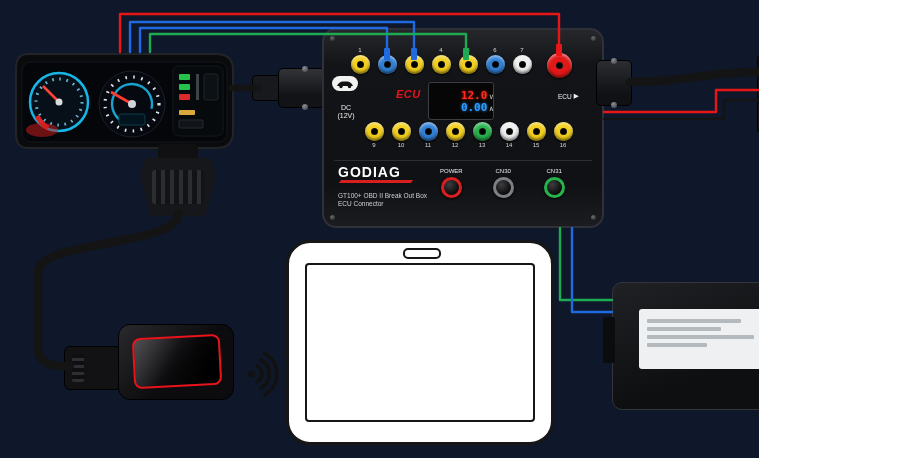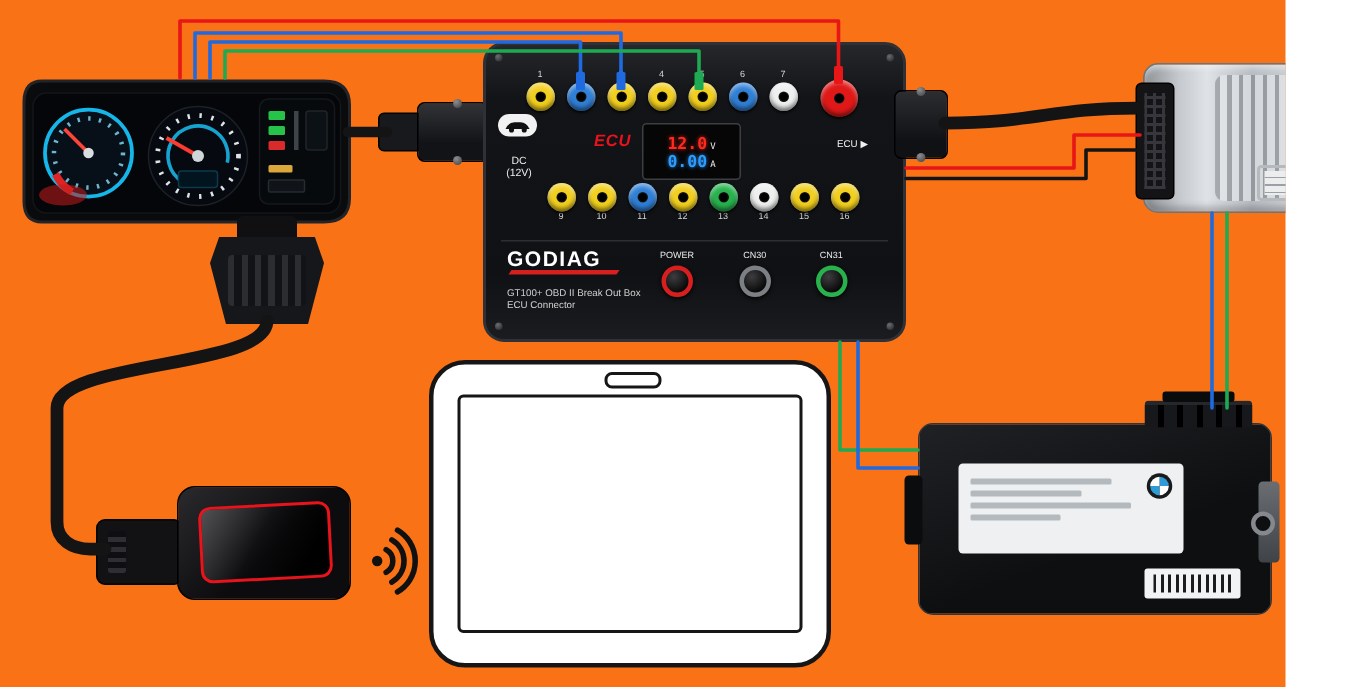--- a/index.html
+++ b/index.html
@@ -1,16 +1,16 @@
 <!DOCTYPE html>
 <html style="--wire-red: #e81617; --wire-blue: #1f6ae0; --wire-green: #1daa53; --wire-black: #141414; --jack-yellow: #f2cf1d; --jack-blue: #2f7fd6; --jack-green: #27b24d; --jack-white: #eef0f0; --jack-red: #e01818; --display-red: #ff2a1e; --display-blue: #2e9bff; --dongle-accent: #e8131b;"><head>
 <meta charset="utf-8">
 <style>
   html,body{margin:0;padding:0;background:#fff;font-family:"Liberation Sans",sans-serif;}
-  .canvas{position:relative;width:857px;height:458px;background:#f97316;overflow:hidden;}
+  .canvas{position:relative;width:759px;height:458px;background:#0f172a;overflow:hidden;}
   .device{position:absolute;z-index:2;}
   #wires{position:absolute;left:0;top:0;z-index:3;pointer-events:none;}
   .wire{fill:none;stroke-width:2.4;stroke-linecap:round;stroke-linejoin:round;}
   .s-red{stroke:var(--wire-red);} .s-blue{stroke:var(--wire-blue);}
   .s-green{stroke:var(--wire-green);} .s-black{stroke:var(--wire-black);}
   .f-red{fill:var(--wire-red);} .f-blue{fill:var(--wire-blue);} .f-green{fill:var(--wire-green);}
   .cable{fill:none;stroke:var(--wire-black);stroke-linecap:round;stroke-linejoin:round;}
 
   
   .breakout{left:322px;top:28px;width:282px;height:200px;box-sizing:border-box;
@@ -28,21 +28,21 @@
   .jack::after{content:"";position:absolute;left:50%;top:50%;width:7px;height:7px;margin:-3.5px 0 0 -3.5px;
     border-radius:50%;background:radial-gradient(#000 45%,#3a3a3a);}
   .jack-unit.power{position:absolute;left:222px;top:14px;width:26px;}
   .jack-unit.power .jack{width:25px;height:25px;background:var(--jack-red);}
   .carbadge{position:absolute;left:8px;top:46px;width:26px;height:15px;background:#f2f2f2;
     border-radius:8px;display:flex;align-items:center;justify-content:center;}
   .ecu-red{position:absolute;left:72px;top:58px;color:#e8131b;font-weight:700;font-style:italic;
     font-size:11px;letter-spacing:.5px;}
   .meter{position:absolute;left:104px;top:52px;width:64px;height:36px;background:#060606;
     border:1px solid #3c3e42;border-radius:3px;display:flex;flex-direction:column;
-    align-items:center;justify-content:center;gap:1px;}
+    align-items:flex-end;justify-content:center;gap:1px;}
   .meter .row{display:flex;align-items:baseline;gap:2px;font-family:"DejaVu Sans Mono",monospace;}
   .meter .v{color:var(--display-red);font-weight:700;font-size:11px;line-height:11px;text-shadow:0 0 3px rgba(255,40,30,.8);}
   .meter .a{color:var(--display-blue);font-weight:700;font-size:11px;line-height:11px;text-shadow:0 0 3px rgba(46,155,255,.8);}
   .meter .unit{color:#e8e8e8;font-size:6px;}
   .dc{position:absolute;left:6px;top:74px;width:32px;text-align:center;color:#ececec;
     font-size:7px;line-height:8px;}
   .ecu-port{position:absolute;left:234px;top:62px;color:#f0f0f0;font-size:6.5px;display:flex;gap:2px;align-items:center;}
   .lower{position:absolute;left:10px;right:10px;top:130px;border-top:1px solid #2e2f33;height:0;}
   .brand{position:absolute;left:14px;top:134px;color:#fff;font-weight:800;font-size:14px;
     letter-spacing:1px;font-family:"Liberation Sans",sans-serif;}

